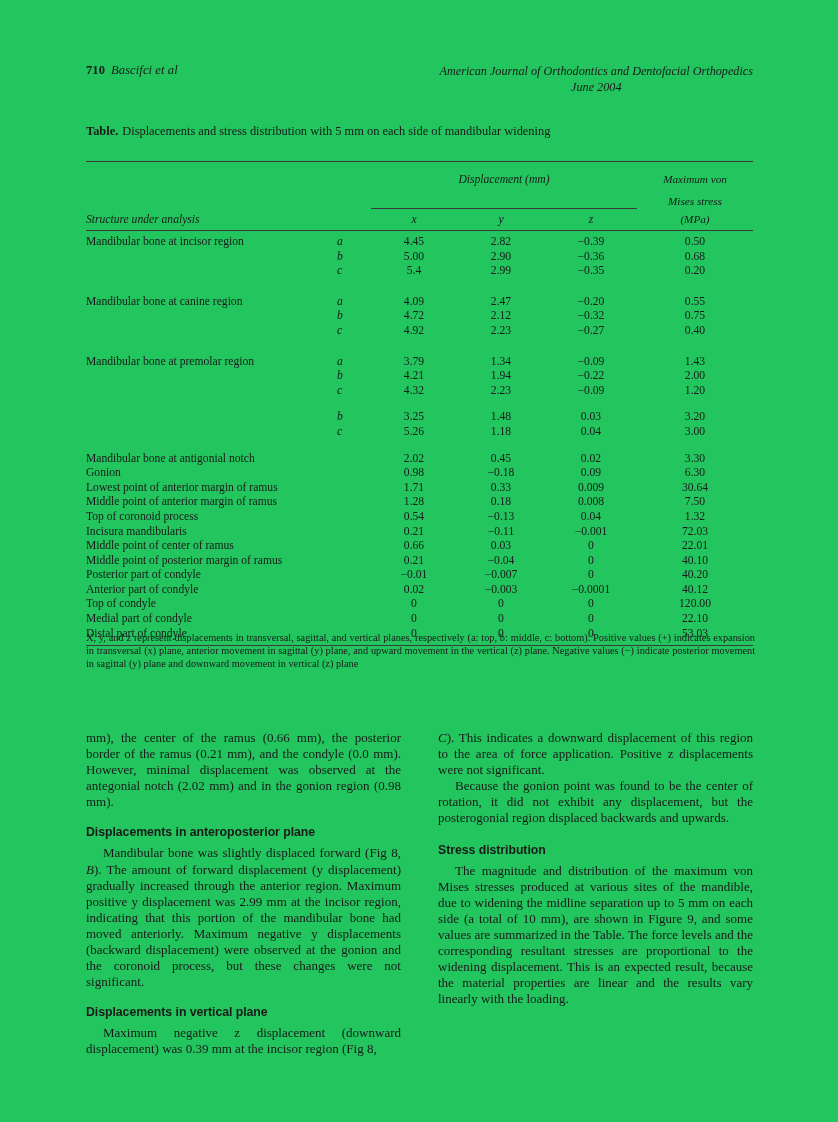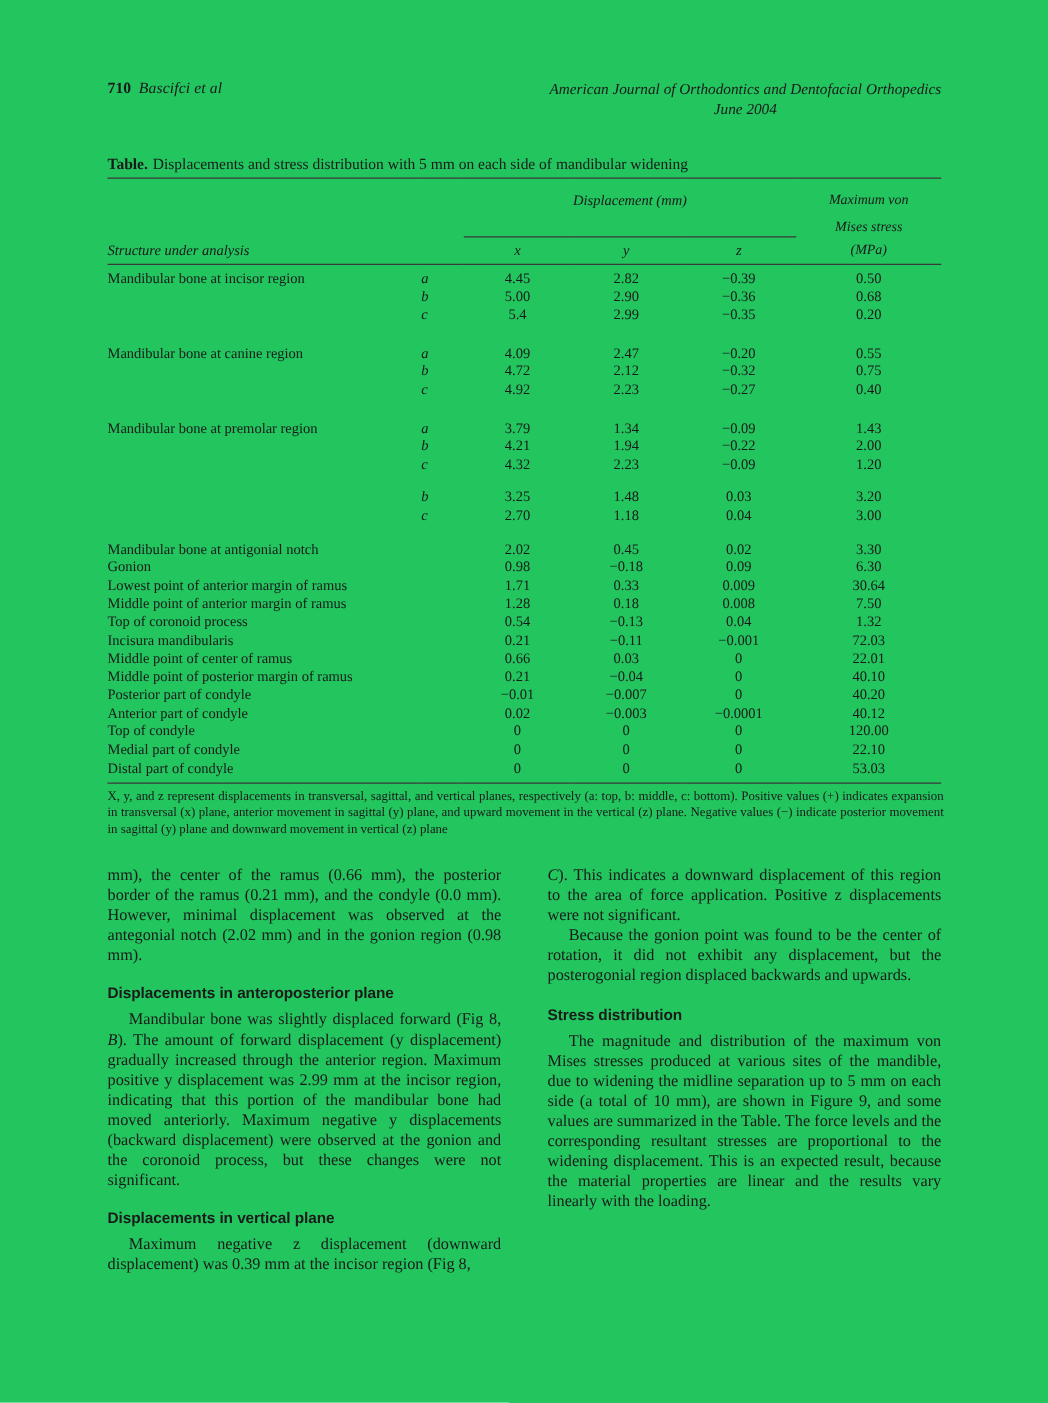--- a/index.html
+++ b/index.html
@@ -57,21 +57,21 @@
 
   
   .table-block {
     position: absolute;
     left: 86px;
     top: 124px;
     width: 667px;
   }
   .table-caption {
     font-size: 12.4px;
-    margin-bottom: 3px;
+    margin-bottom: 22px;
     line-height: 15px;
   }
   .table-caption .tcap-label {
     font-weight: bold;
   }
   .table-caption .tcap-text {
     margin-left: 4px;
   }
 
   table.datatable {
@@ -161,20 +161,21 @@
   .body-cols {
     position: absolute;
     left: 86px;
     top: 692px;
     width: 668px;
     display: flex;
     gap: 37px;
   }
   .col {
     width: 315px;
+    margin-top: 38px;
   }
   .col p {
     margin: 0;
     font-size: 13px;
     line-height: 16.1px;
     text-align: justify;
     text-indent: 0;
   }
   .col p.indent {
     text-indent: 17px;
@@ -333,21 +334,21 @@
             <td class="struct"></td>
             <td class="abc">b</td>
             <td class="num">3.25</td>
             <td class="num">1.48</td>
             <td class="num">0.03</td>
             <td class="num">3.20</td>
           </tr>
           <tr class="drow">
             <td class="struct"></td>
             <td class="abc">c</td>
-            <td class="num">2.70</td>
+            <td class="num">5.26</td>
             <td class="num">1.18</td>
             <td class="num">0.04</td>
             <td class="num">3.00</td>
           </tr>
           <tr class="spacer">
             <td colspan="6"></td>
           </tr>
           <tr class="drow">
             <td class="struct">Mandibular bone at antigonial notch</td>
             <td class="abc"></td>

